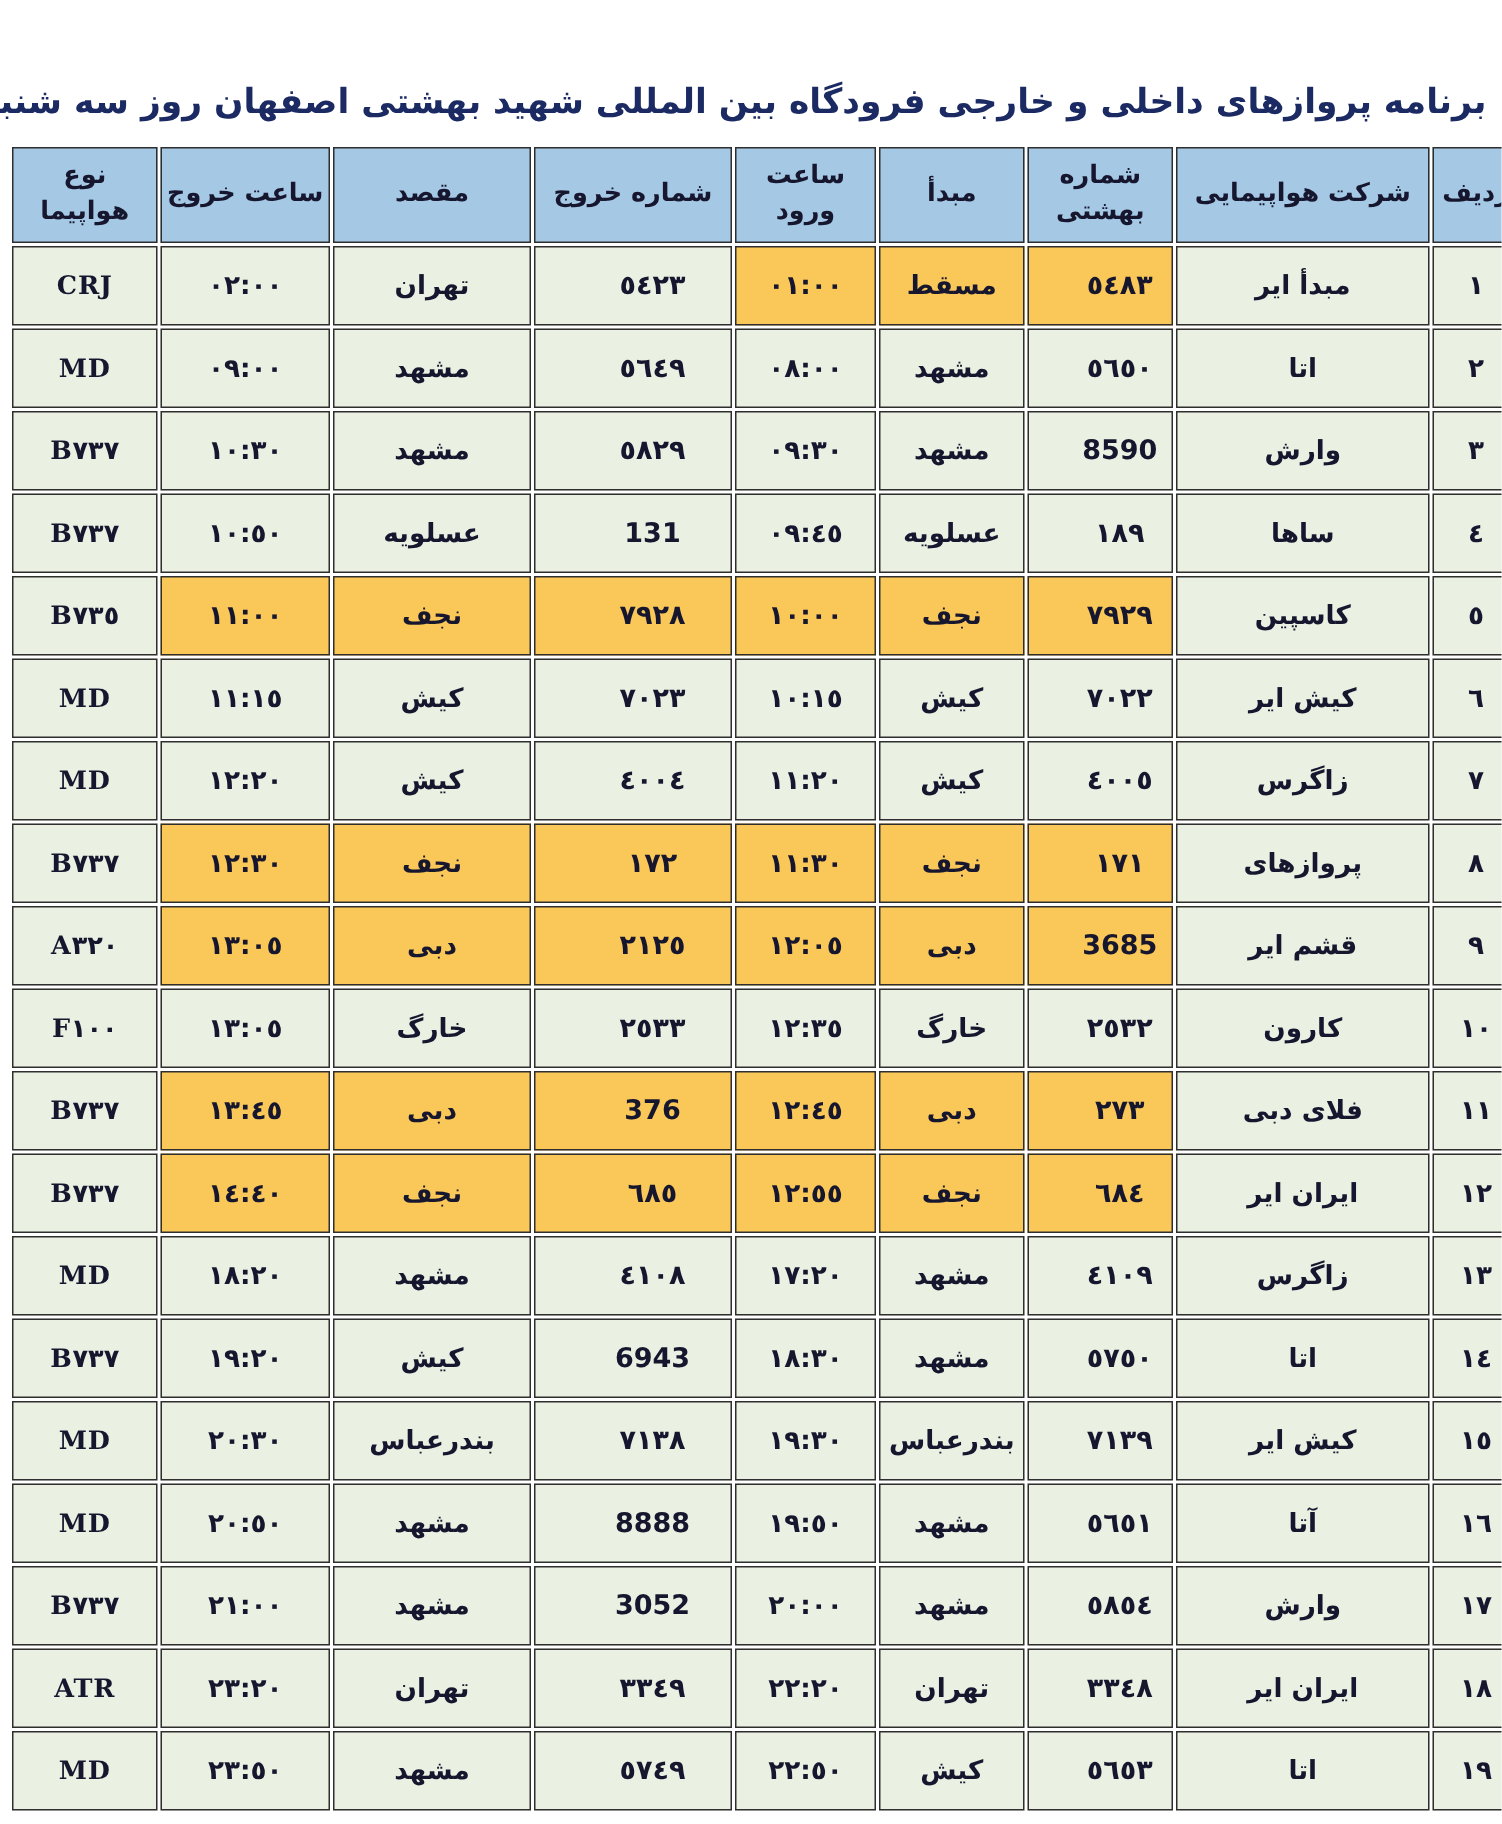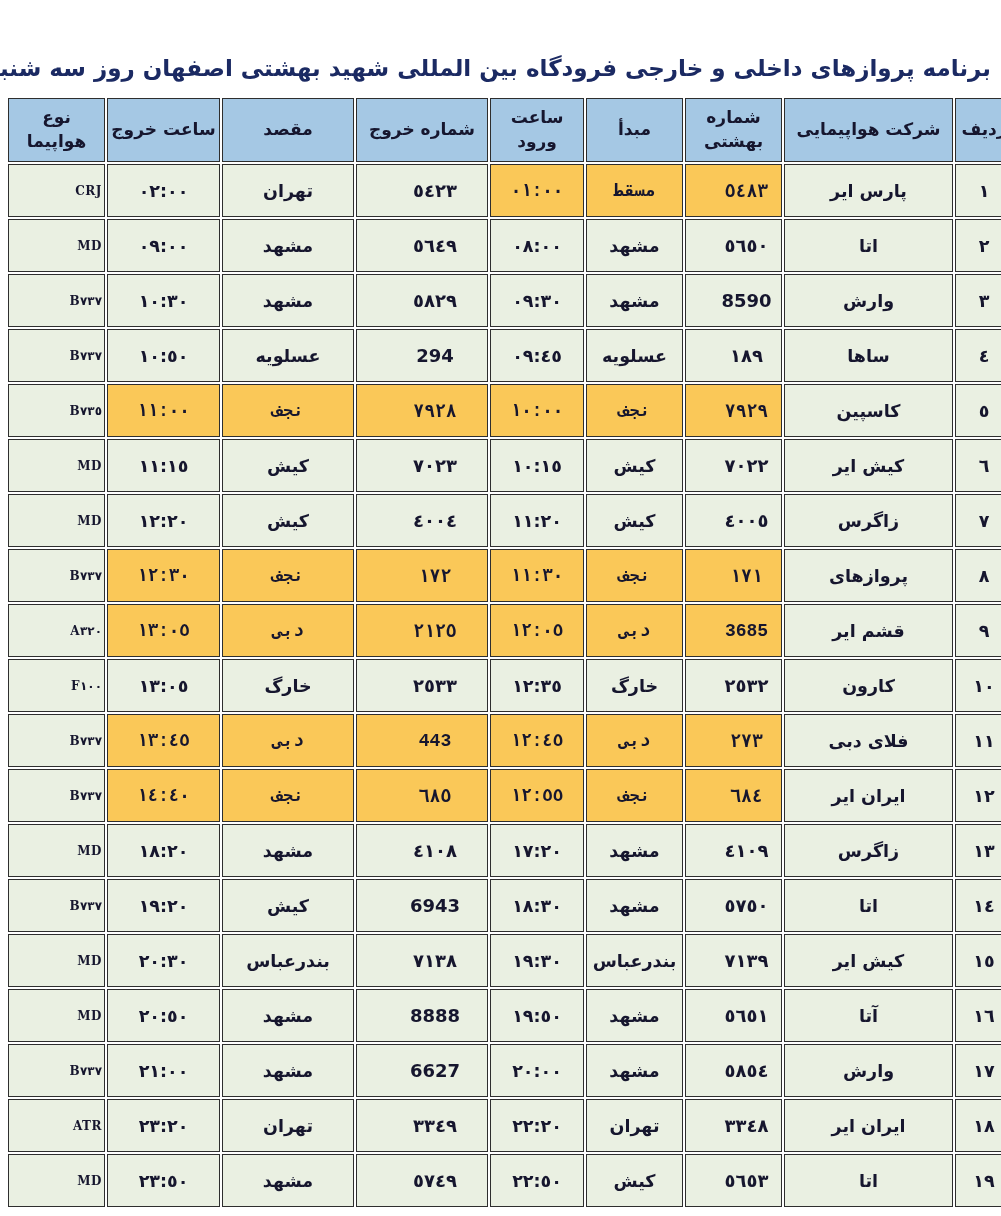--- a/index.html
+++ b/index.html
@@ -57,27 +57,25 @@
     line-height: 1.4;
   }
   td {
     background: var(--row_bg, #eaf0e2);
     height: 53px;
     font-size: 17.5px;
     font-weight: bold;
   }
   td.hl {
     background: var(--highlight_bg, #fac858);
-    font-family: Liberation Mono, monospace;
   }
   td.latin {
     font-family: "DejaVu Serif", "DejaVu Sans", serif;
-    font-size: 12px;
+    font-size: 17px;
     letter-spacing: 0.5px;
-    text-align: right;
   }
   td.num {
     font-size: 18px;
     padding-left: 28px;
   }
 </style>
 </head>
 <body>
 
 <div class="page">
@@ -105,21 +103,21 @@
           <th>ساعت ورود</th>
           <th>شماره خروج</th>
           <th>مقصد</th>
           <th>ساعت خروج</th>
           <th>نوع هواپیما</th>
         </tr>
       </thead>
       <tbody id="flight-rows">
           <tr>
             <td>١</td>
-            <td>پارس ایر</td>
+            <td>مبدأ ایر</td>
             <td class="num hl">٥٤٨٣</td>
             <td class="hl">مسقط</td>
             <td class="hl">٠١:٠٠</td>
             <td class="num">٥٤٢٣</td>
             <td>تهران</td>
             <td>٠٢:٠٠</td>
             <td class="latin">CRJ</td>
           </tr>
           <tr>
             <td>٢</td>
@@ -142,21 +140,21 @@
             <td>مشهد</td>
             <td>١٠:٣٠</td>
             <td class="latin">B٧٣٧</td>
           </tr>
           <tr>
             <td>٤</td>
             <td>ساها</td>
             <td class="num">١٨٩</td>
             <td>عسلویه</td>
             <td>٠٩:٤٥</td>
-            <td class="num">294</td>
+            <td class="num">131</td>
             <td>عسلویه</td>
             <td>١٠:٥٠</td>
             <td class="latin">B٧٣٧</td>
           </tr>
           <tr>
             <td>٥</td>
             <td>کاسپین</td>
             <td class="num hl">٧٩٢٩</td>
             <td class="hl">نجف</td>
             <td class="hl">١٠:٠٠</td>
@@ -219,21 +217,21 @@
             <td>خارگ</td>
             <td>١٣:٠٥</td>
             <td class="latin">F١٠٠</td>
           </tr>
           <tr>
             <td>١١</td>
             <td>فلای دبی</td>
             <td class="num hl">٢٧٣</td>
             <td class="hl">دبی</td>
             <td class="hl">١٢:٤٥</td>
-            <td class="num hl">443</td>
+            <td class="num hl">376</td>
             <td class="hl">دبی</td>
             <td class="hl">١٣:٤٥</td>
             <td class="latin">B٧٣٧</td>
           </tr>
           <tr>
             <td>١٢</td>
             <td>ایران ایر</td>
             <td class="num hl">٦٨٤</td>
             <td class="hl">نجف</td>
             <td class="hl">١٢:٥٥</td>
@@ -285,21 +283,21 @@
             <td>مشهد</td>
             <td>٢٠:٥٠</td>
             <td class="latin">MD</td>
           </tr>
           <tr>
             <td>١٧</td>
             <td>وارش</td>
             <td class="num">٥٨٥٤</td>
             <td>مشهد</td>
             <td>٢٠:٠٠</td>
-            <td class="num">6627</td>
+            <td class="num">3052</td>
             <td>مشهد</td>
             <td>٢١:٠٠</td>
             <td class="latin">B٧٣٧</td>
           </tr>
           <tr>
             <td>١٨</td>
             <td>ایران ایر</td>
             <td class="num">٣٣٤٨</td>
             <td>تهران</td>
             <td>٢٢:٢٠</td>

